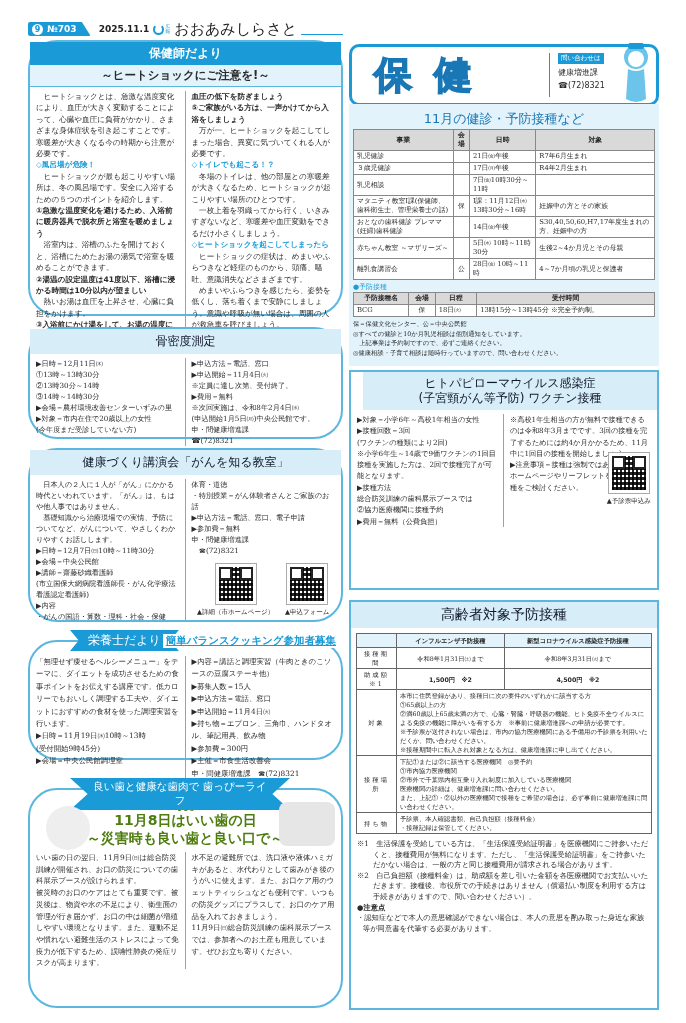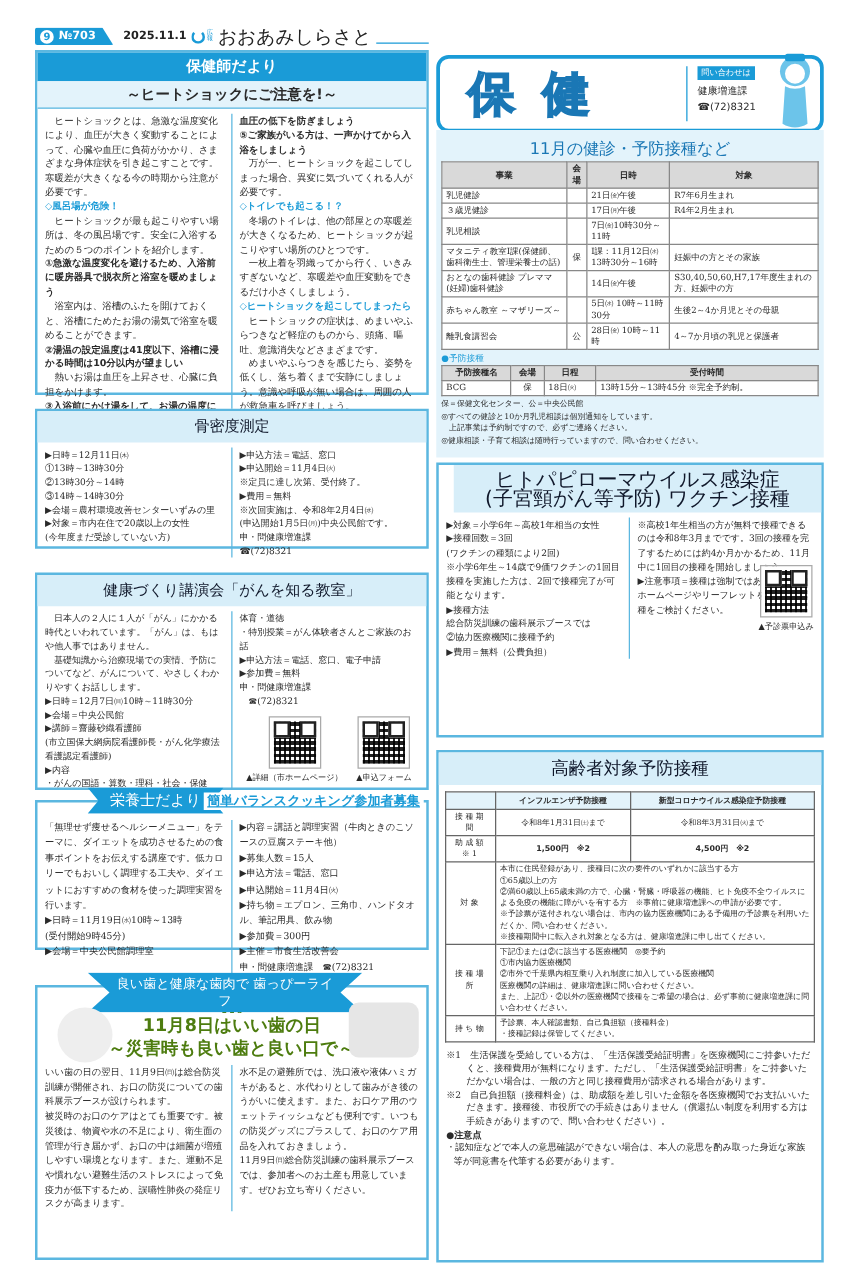--- a/index.html
+++ b/index.html
@@ -11,39 +11,39 @@
   
   .page-header { position: absolute; left: 28px; top: 20px; width: 315px; height: 18px; display: flex; align-items: center; }
   .page-num { background: #1a9bd7; color: #fff; font-family: "DejaVu Sans", sans-serif; font-weight: bold; font-size: 9px; height: 14px; padding: 0 14px 0 4px; display: flex; align-items: center; gap: 4px; border-radius: 2px; clip-path: polygon(0 0, 86% 0, 100% 100%, 0 100%); }
   .page-num .circ { background: #fff; color: #1a9bd7; border-radius: 50%; width: 11px; height: 11px; display: inline-flex; align-items: center; justify-content: center; font-size: 8px; }
   .date { font-family: "DejaVu Sans", sans-serif; font-weight: bold; font-size: 9px; margin-left: 8px; color: #222; }
   .logo-mark { width: 11px; height: 11px; border: 2px solid #1a9bd7; border-radius: 50%; margin-left: 4px; border-top-color: transparent; }
   .logo-small { font-size: 5px; color: #1a9bd7; line-height: 5px; width: 6px; margin-left: 1px; }
   .title-brand { font-family: "DejaVu Sans", sans-serif; font-size: 15px; margin-left: 3px; color: #222; }
   .header-line { flex: 1; border-bottom: 1px solid #1a9bd7; margin-left: 4px; height: 12px; }
 
-  .col-left { position: absolute; left: 28px; width: 315px; }
+  .col-left { position: absolute; left: 28px; width: 315px; border-radius: 29px; }
   .col-right { position: absolute; left: 349px; width: 310px; }
 
   .box { border: 2px solid #5bb7e0; background: #fff; }
   .box-title { background: #d7eef9; text-align: center; font-family: "DejaVu Sans", sans-serif; font-weight: normal; font-size: 12px; padding: 4px 0; color: #0f172a; }
   .twocol { display: flex; font-size: 7.2px; line-height: 11px; padding: 4px 6px; }
   .twocol > div { flex: 1; }
   .twocol > div:first-child { padding-right: 5px; border-right: 1px solid #5bb7e0; }
   .twocol > div:last-child { padding-left: 6px; }
   p.ind { text-indent: 1em; }
 
   
   .hokenshi { top: 40px; height: 276px; }
   .hokenshi .topbar { background: #1a9bd7; color: #fff; text-align: center; font-family: "DejaVu Sans", sans-serif; font-weight: bold; font-size: 12px; padding: 3px 0; }
   .hokenshi .sub { background: #e3f3fb; text-align: center; font-family: "DejaVu Sans", sans-serif; font-weight: bold; font-size: 11.5px; padding: 3px 0; border-bottom: 1px solid #5bb7e0; }
   .hokenshi .twocol { font-size: 7.6px; line-height: 11.4px; }
 
   .kotsu { top: 327px; height: 112px; }
-  .gan { top: 458px; height: 174px; }
+  .gan { top: 448px; height: 174px; }
   .qr { width: 40px; height: 40px; background:
       repeating-linear-gradient(90deg, #222 0 2px, #fff 2px 4px),
       repeating-linear-gradient(0deg, #222 0 3px, #fff 3px 5px);
       background-blend-mode: multiply; border: 3px solid #fff; outline: 1px solid #aaa; position: relative; }
   .qr::before, .qr::after { content: ""; position: absolute; width: 9px; height: 9px; border: 2px solid #222; background: #fff; }
   .qr::before { left: 0; top: 0; }
   .qr::after { right: 0; top: 0; }
   .qr-row { display: flex; justify-content: space-around; margin-top: 8px; }
   .qr-item { display: flex; flex-direction: column; align-items: center; font-size: 6.5px; gap: 3px; }
 
@@ -73,21 +73,21 @@
 
   .kenshin { top: 104px; height: 262px; background: #e3f3fb; padding: 4px 4px 0 4px; }
   .kenshin h2 { text-align: center; font-family: "DejaVu Sans", sans-serif; font-weight: normal; color: #1a77b5; font-size: 13px; margin: 2px 0 1px; }
   .sec-label { font-family: "DejaVu Sans", sans-serif; color: #1a9bd7; font-size: 7px; }
   table.kt { width: 100%; border-collapse: collapse; background: #fff; font-size: 6.8px; line-height: 9px; }
   table.kt th { background: #d9d9d9; font-family: "DejaVu Sans", sans-serif; font-weight: bold; border: 1px solid #888; padding: 1px 2px; }
   table.kt td { border: 1px solid #888; padding: 1px 3px; vertical-align: middle; }
   .notes { font-size: 6.3px; line-height: 9.5px; margin-top: 2px; }
 
   .hpv { top: 370px; height: 220px; }
-  .hpv .box-title { font-size: 16px; line-height: 15px; margin-left: 12px; }
+  .hpv .box-title { font-size: 12px; line-height: 15px; margin-left: 12px; }
   .hpv .twocol { font-size: 7.2px; line-height: 11.3px; }
 
   .koreisha { top: 600px; height: 410px; }
   .koreisha .box-title { font-size: 14px; }
   table.kr { width: calc(100% - 10px); margin: 5px; border-collapse: collapse; font-size: 6.3px; line-height: 9px; }
   table.kr th { background: #e3f3fb; font-family: "DejaVu Sans", sans-serif; font-weight: bold; border: 1px solid #666; padding: 2px; }
   table.kr td { border: 1px solid #666; padding: 1px 3px; }
   table.kr td.lab { text-align: center; width: 40px; letter-spacing: 2px; }
   .kr-notes { font-size: 7.3px; line-height: 10.6px; padding: 0 6px; }
   .kr-notes .hang { padding-left: 2.2em; text-indent: -2.2em; }

